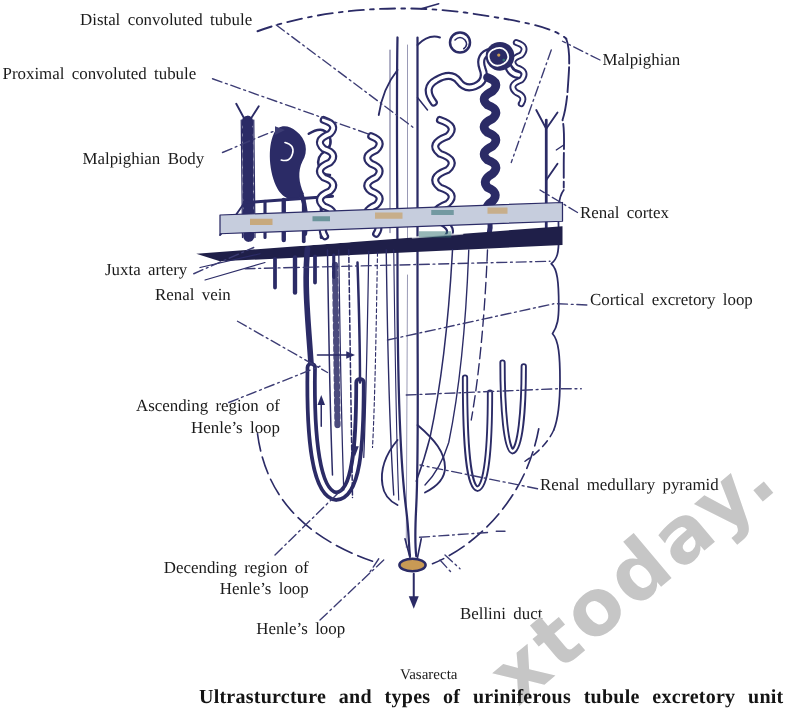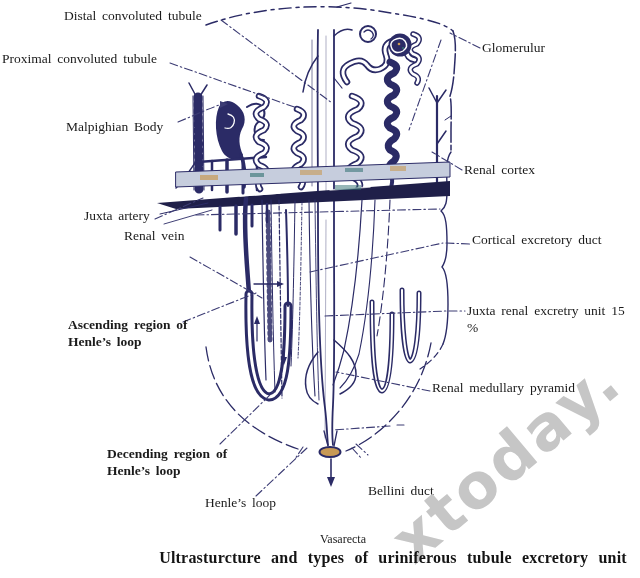--- a/index.html
+++ b/index.html
@@ -2,21 +2,21 @@
 <html><head>
 <meta charset="utf-8">
 <style>
   html,body{margin:0;padding:0;}
   body{width:640px;height:578px;overflow:hidden;background:#ffffff;position:relative;
        font-family:"Liberation Serif", serif;}
   .stage{position:absolute;inset:0;width:640px;height:578px;}
   svg.art{position:absolute;left:0;top:0;}
   .lbl{position:absolute;color:#1b1b1b;font-size:13.5px;line-height:1.25;
        word-spacing:2.5px;white-space:pre-line;}
-  .lbl.center{text-align:left;font-weight:bold;}
+  .lbl.center{text-align:right;}
   .sm{font-size:12px;margin-top:12px;}
   .title{position:absolute;left:112px;top:549px;width:482px;text-align:center;
          font-weight:bold;font-size:16px;color:#141414;word-spacing:6px;letter-spacing:.2px;margin-left:40px;}
   .watermark{position:absolute;left:424px;top:504px;width:340px;
              font-family:"DejaVu Sans", sans-serif;font-weight:bold;font-size:62px;
              color:#c6c6c6;letter-spacing:3px;transform:rotate(-40deg);
              transform-origin:0 100%;pointer-events:none;}
 </style>
 </head>
 <body>
@@ -189,22 +189,21 @@
   <div class="lbl" style="left:66px;top:119px">Malpighian Body</div>
   <div class="lbl" style="left:84px;top:208px">Juxta artery</div>
   <div class="lbl" style="left:124px;top:228px">Renal vein</div>
   <div class="lbl center" style="left:68px;top:317px;width:156px">Ascending region of
 Henle’s loop</div>
   <div class="lbl center" style="left:107px;top:446px;width:140px">Decending region of
 Henle’s loop</div>
   <div class="lbl" style="left:205px;top:495px">Henle’s loop</div>
   <div class="lbl sm" style="left:320px;top:520px">Vasarecta</div>
   <div class="lbl" style="left:368px;top:483px">Bellini duct</div>
-  <div class="lbl" style="left:482px;top:40px">Glomerulur</div>
+  <div class="lbl" style="left:482px;top:40px">Malpighian</div>
   <div class="lbl" style="left:464px;top:162px">Renal cortex</div>
-  <div class="lbl" style="left:472px;top:232px">Cortical excretory duct</div>
-  <div class="lbl" style="left:467px;top:303px">Juxta renal excretry unit 15 %</div>
+  <div class="lbl" style="left:472px;top:232px">Cortical excretory loop</div>
   <div class="lbl" style="left:432px;top:380px">Renal medullary pyramid</div>
 
   <div class="watermark">xtoday.</div>
 
   <div class="title">Ultrasturcture and types of uriniferous tubule excretory unit</div>
 </div>
 
 </body></html>

